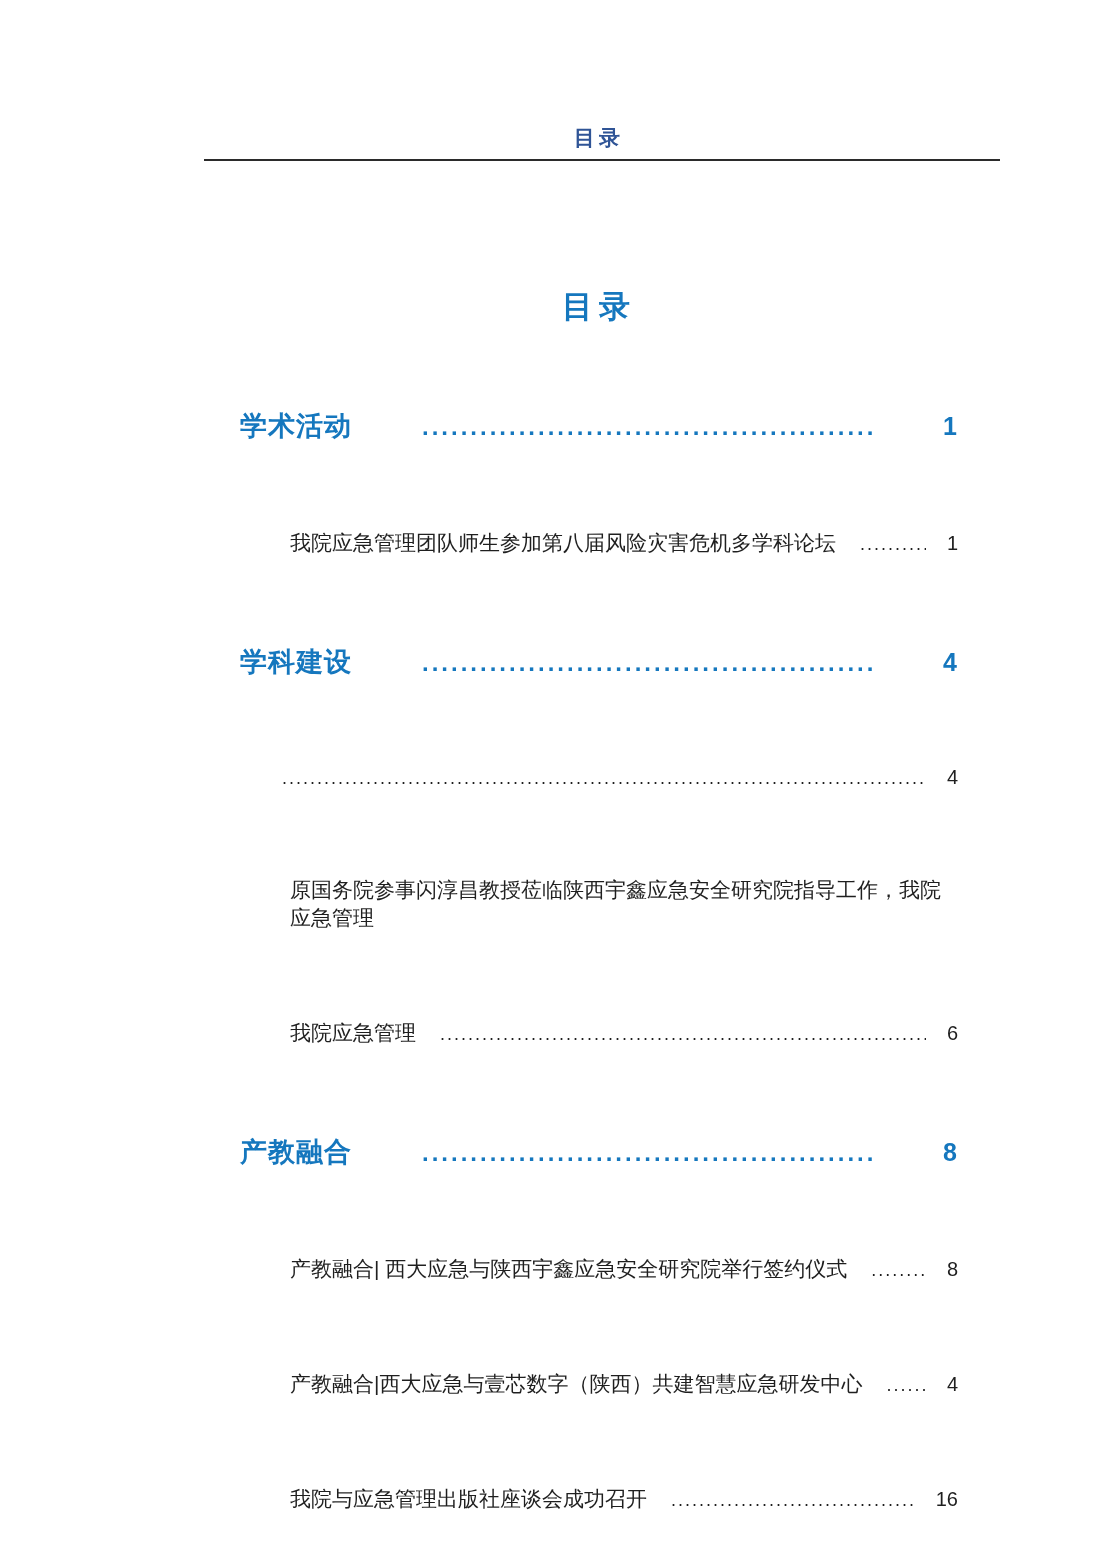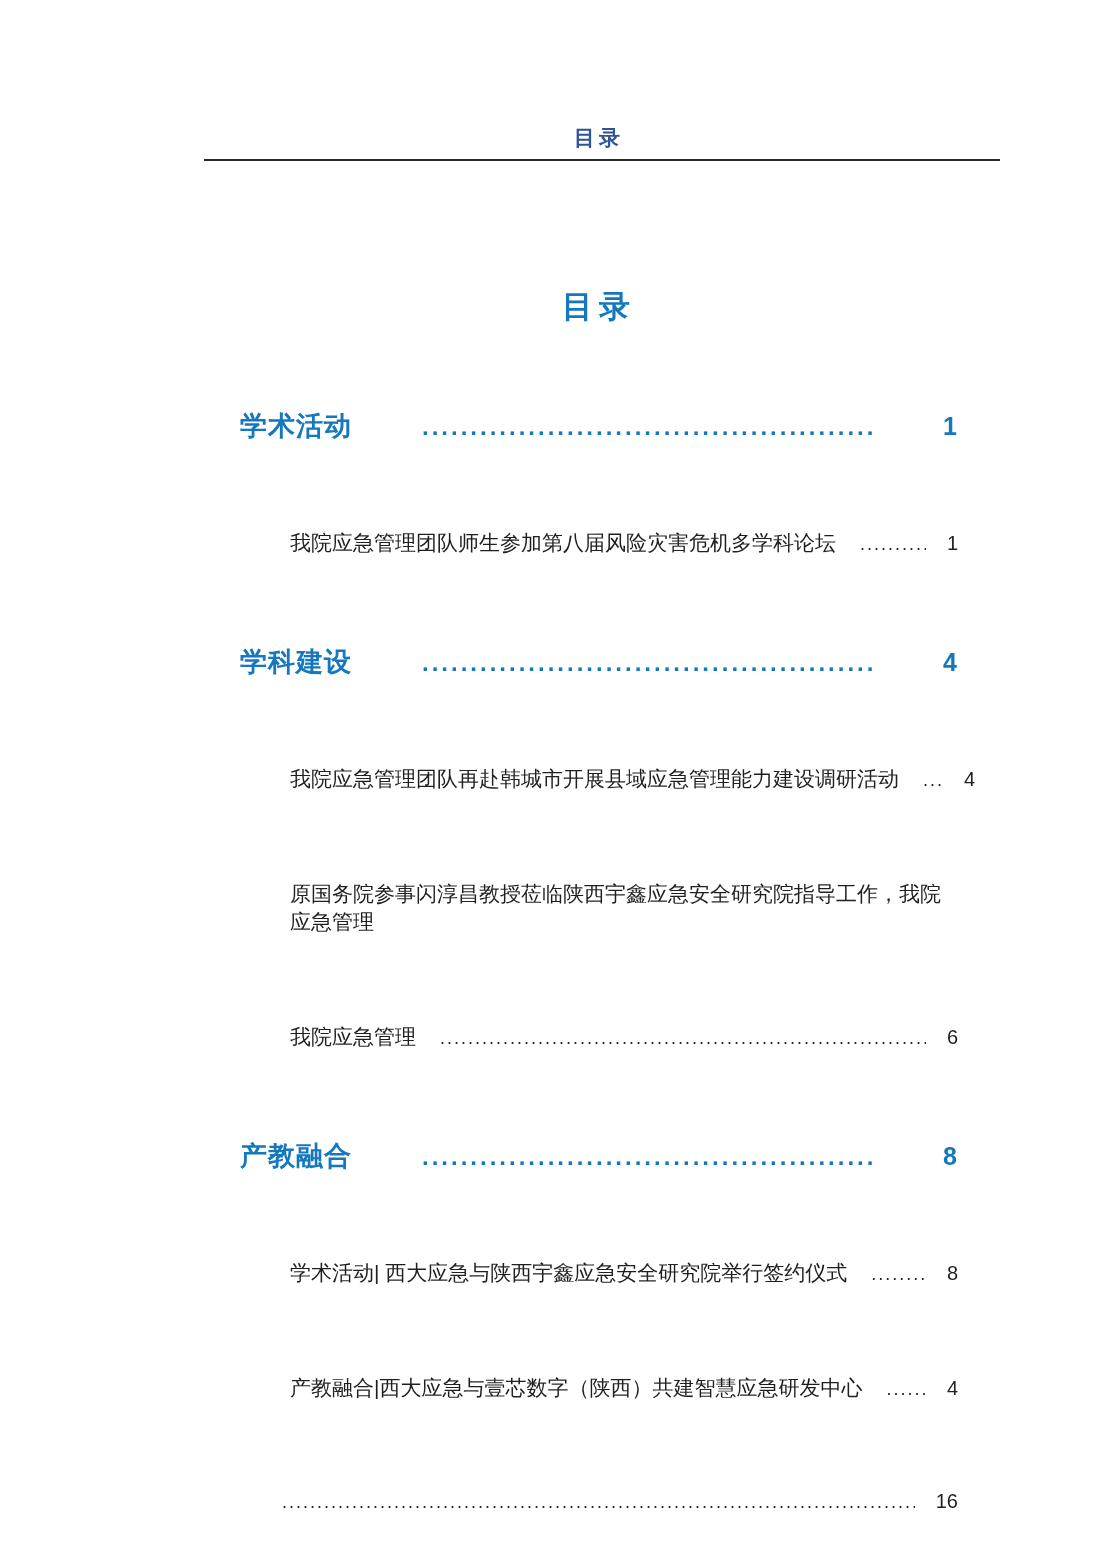--- a/index.html
+++ b/index.html
@@ -91,44 +91,44 @@
       <span>我院应急管理团队师生参加第八届风险灾害危机多学科论坛</span>
       <span class="leader"></span>
       <span class="pageno">1</span>
     </div>
     <div class="toc-row toc-section">
       <span>学科建设</span>
       <span class="leader"></span>
       <span class="pageno">4</span>
     </div>
     <div class="toc-row toc-entry">
-      <span>我院应急管理团队再赴韩城市开展县域应急管理能力建设调研活动</span>
       <span class="leader"></span>
       <span class="pageno">4</span>
     </div>
     <div class="toc-row toc-entry no-leader">
       <span>原国务院参事闪淳昌教授莅临陕西宇鑫应急安全研究院指导工作，我院应急管理</span>
     </div>
     <div class="toc-row toc-entry">
       <span>我院应急管理</span>
       <span class="leader"></span>
       <span class="pageno">6</span>
     </div>
     <div class="toc-row toc-section">
       <span>产教融合</span>
       <span class="leader"></span>
       <span class="pageno">8</span>
     </div>
     <div class="toc-row toc-entry">
-      <span>学术活动| 西大应急与陕西宇鑫应急安全研究院举行签约仪式</span>
+      <span>产教融合| 西大应急与陕西宇鑫应急安全研究院举行签约仪式</span>
       <span class="leader"></span>
       <span class="pageno">8</span>
     </div>
     <div class="toc-row toc-entry">
       <span>产教融合|西大应急与壹芯数字（陕西）共建智慧应急研发中心</span>
       <span class="leader"></span>
       <span class="pageno">4</span>
     </div>
     <div class="toc-row toc-entry">
+      <span>我院与应急管理出版社座谈会成功召开</span>
       <span class="leader"></span>
       <span class="pageno">16</span>
     </div>
   </div>
 
 </body></html>

